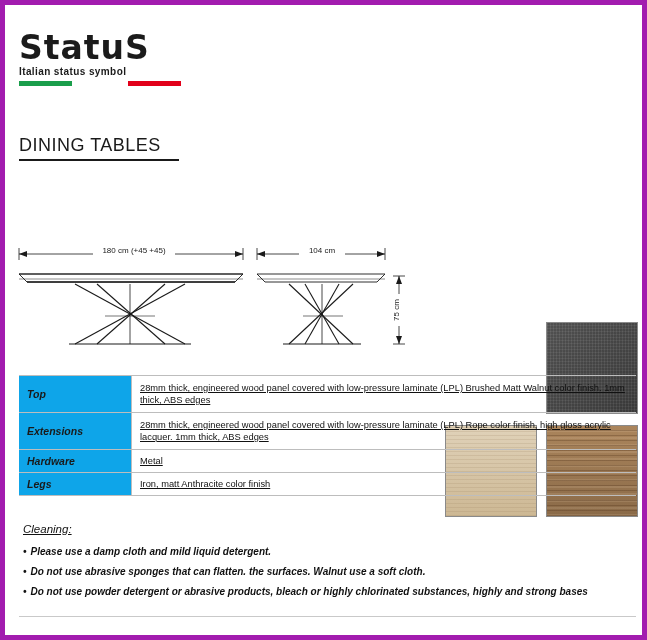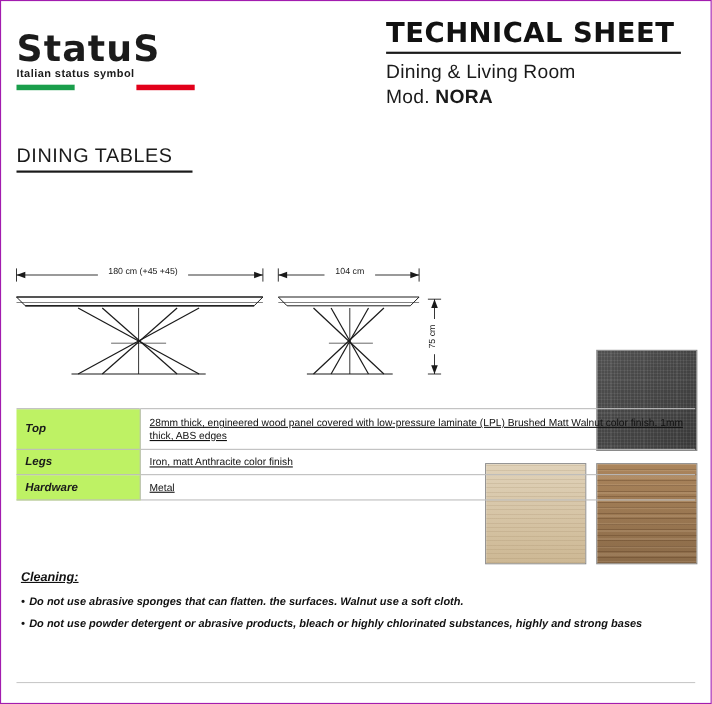--- a/index.html
+++ b/index.html
@@ -13,21 +13,21 @@
     font-family: "Liberation Sans", sans-serif;
     color: #1a1a1a;
     position: relative;
     overflow: hidden;
   }
   .page {
     position: relative;
     width: 647px;
     height: 640px;
     box-sizing: border-box;
-    border: 1px solid #a21caf;
+    border: 5px solid #a21caf;
     background: #fff;
   }
 
   
   .header {
     position: absolute;
     left: 0; top: 0;
     width: 645px;
     height: 112px;
   }
@@ -180,40 +180,40 @@
   .spec-table td {
     vertical-align: middle;
     padding: 5px 6px 5px 8px;
     line-height: 12px;
   }
   .spec-table td.k {
     width: 98px;
     font-style: italic;
     font-weight: bold;
     font-size: 10.5px;
-    background: #bef264;
+    background: #0ea5e9;
     border-right: 1px solid #bdbdbd;
   }
   .spec-table td.v {
     font-size: 9.3px;
     color: #111;
     text-decoration: underline;
   }
   .row-tall td { height: 26px; }
 
   
   .cleaning {
     position: absolute;
     left: 18px;
     top: 518px;
     width: 600px;
   }
   .cleaning-title {
     font-size: 11.5px;
-    font-weight: bold;
+    font-weight: normal;
     font-style: italic;
     text-decoration: underline;
     color: #111;
     margin-bottom: 7px;
   }
   .cleaning-item {
     font-size: 10px;
     font-weight: bold;
     font-style: italic;
     color: #111;
@@ -247,26 +247,20 @@
     <div class="logo-block">
       <div class="logo-word"><span>Statu</span><span class="upS">S</span></div>
       <div class="logo-sub">Italian status symbol</div>
       <div class="flag">
         <i class="g"></i>
           <i class="w"></i>
           <i class="r"></i>
       </div>
     </div>
 
-    <div class="title-block">
-      <div class="tech-title">TECHNICAL SHEET</div>
-      <div class="title-rule"></div>
-      <div class="subtitle">Dining &amp; Living Room</div>
-      <div class="model-line"><span>Mod.</span> <b>NORA</b></div>
-    </div>
   </div>
 
   <div class="section-title">DINING TABLES</div>
   <div class="section-title-underline"></div>
 
   <div class="drawings">
 
     <svg class="drawing-a" width="232" height="120" viewBox="0 0 232 120">
 
       <line x1="4" y1="22" x2="228" y2="22" stroke="#1a1a1a" stroke-width="0.8"></line>
@@ -334,31 +328,36 @@
         </div>
     </div>
   </div>
 
   <table class="spec-table">
     <tbody>
       <tr class="first row-tall">
         <td class="k">Top</td>
         <td class="v">28mm thick, engineered wood panel covered with low-pressure laminate (LPL) Brushed Matt Walnut color finish. 1mm thick, ABS edges</td>
       </tr>
-      <tr>
-        <td class="k">Legs</td>
-        <td class="v">Iron, matt Anthracite color finish</td>
+      <tr class="row-tall">
+        <td class="k">Extensions</td>
+        <td class="v">28mm thick, engineered wood panel covered with low-pressure laminate (LPL) Rope color finish, high gloss acrylic lacquer. 1mm thick, ABS edges</td>
       </tr>
       <tr>
         <td class="k">Hardware</td>
         <td class="v">Metal</td>
       </tr>
+      <tr>
+        <td class="k">Legs</td>
+        <td class="v">Iron, matt Anthracite color finish</td>
+      </tr>
     </tbody>
   </table>
 
   <div class="cleaning">
     <div class="cleaning-title">Cleaning:</div>
+    <div class="cleaning-item"><span class="bullet">•</span><span>Please use a damp cloth and mild liquid detergent.</span></div>
     <div class="cleaning-item"><span class="bullet">•</span><span>Do not use abrasive sponges that can flatten. the surfaces. Walnut use a soft cloth.</span></div>
     <div class="cleaning-item"><span class="bullet">•</span><span>Do not use powder detergent or abrasive products, bleach or highly chlorinated substances, highly and strong bases</span></div>
   </div>
 
   <div class="footer-rule"></div>
 </div>
 
 </body></html>

